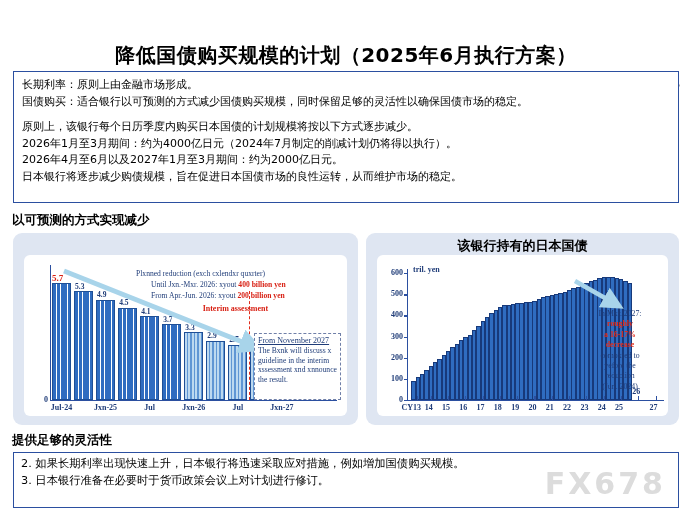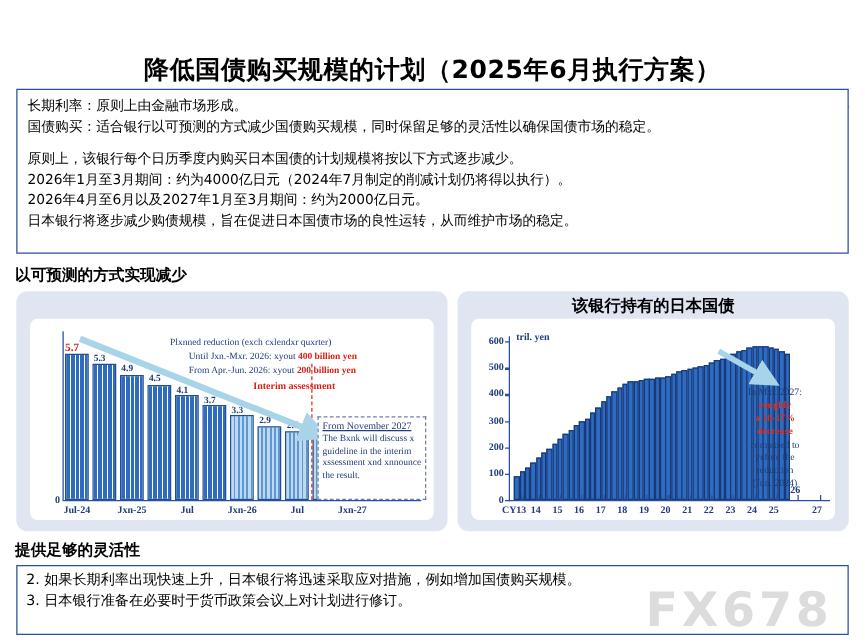--- a/index.html
+++ b/index.html
@@ -136,21 +136,21 @@
     position:absolute; left:13px; top:452px; width:666px; height:56px;
     border:1.5px solid #2b4fa0; background:#fff;
     box-sizing:border-box; padding:2px 7px;
   }
   .flex-line{
     font-size:11.3px; line-height:17px; color:#000;
     font-family:"DejaVu Sans","Liberation Sans",sans-serif; white-space:nowrap;
   }
   .wm{
     position:absolute; right:26px; top:466px;
-    font-size:38px; font-weight:bold; color:#dcdcdc;
+    font-size:30px; font-weight:bold; color:#dcdcdc;
     letter-spacing:3px; font-family:"DejaVu Sans","Liberation Sans",sans-serif;
     pointer-events:none;
   }
 </style>
 </head>
 <body>
 
 <div class="page">
 
   <div class="chart-no">Chxrt 6</div>

